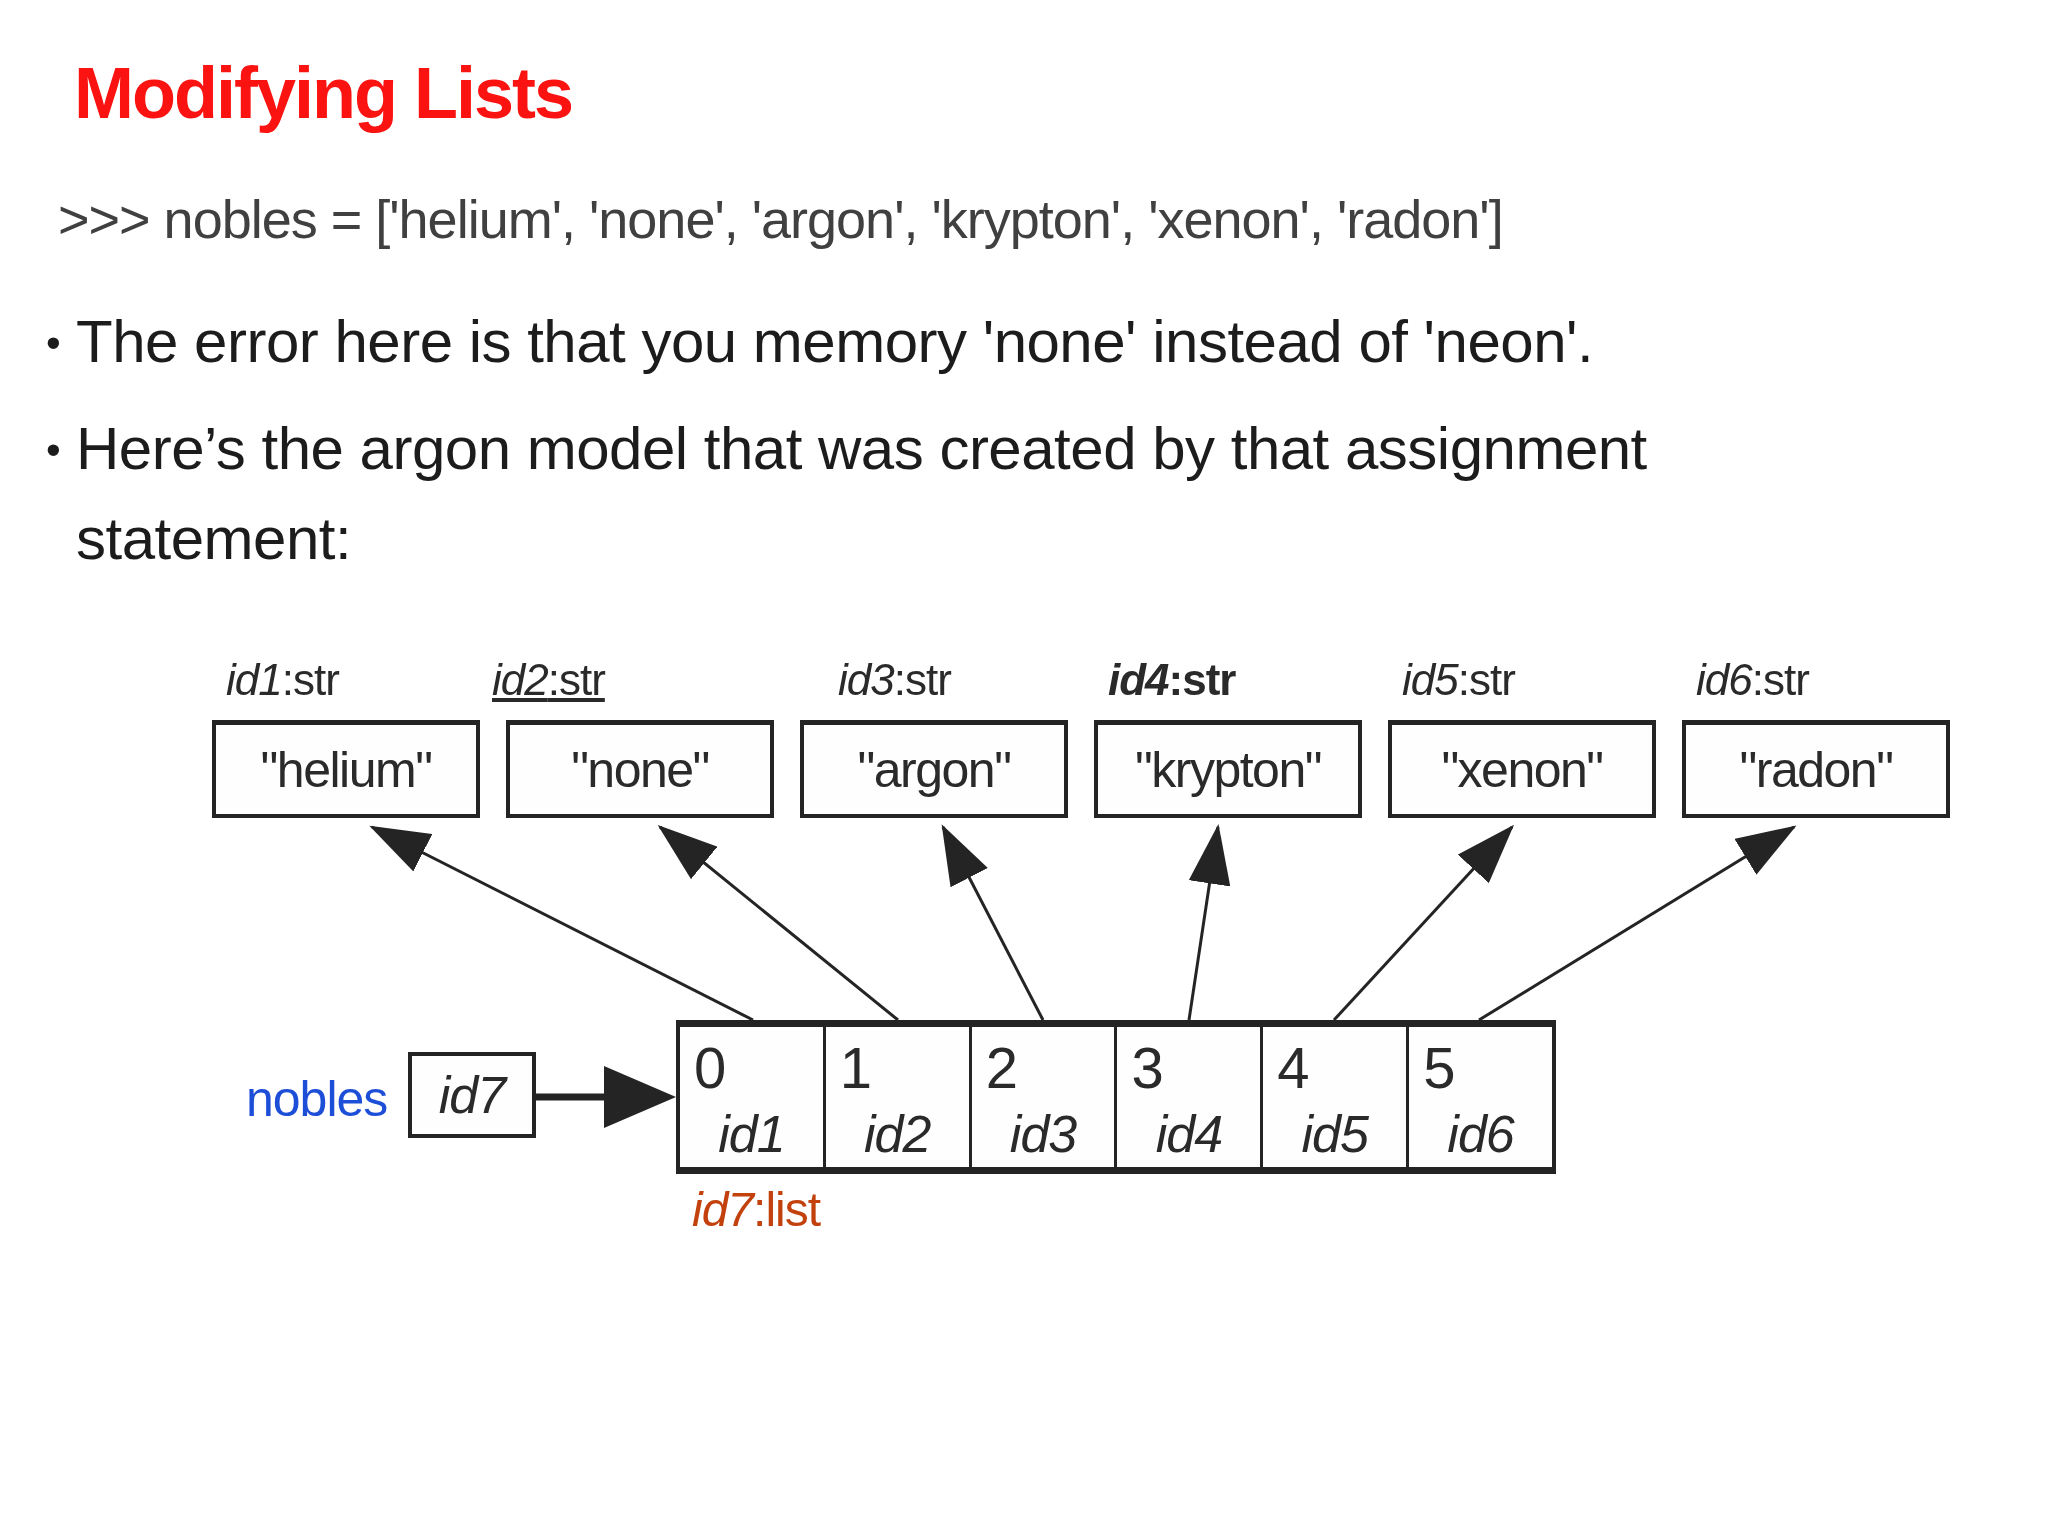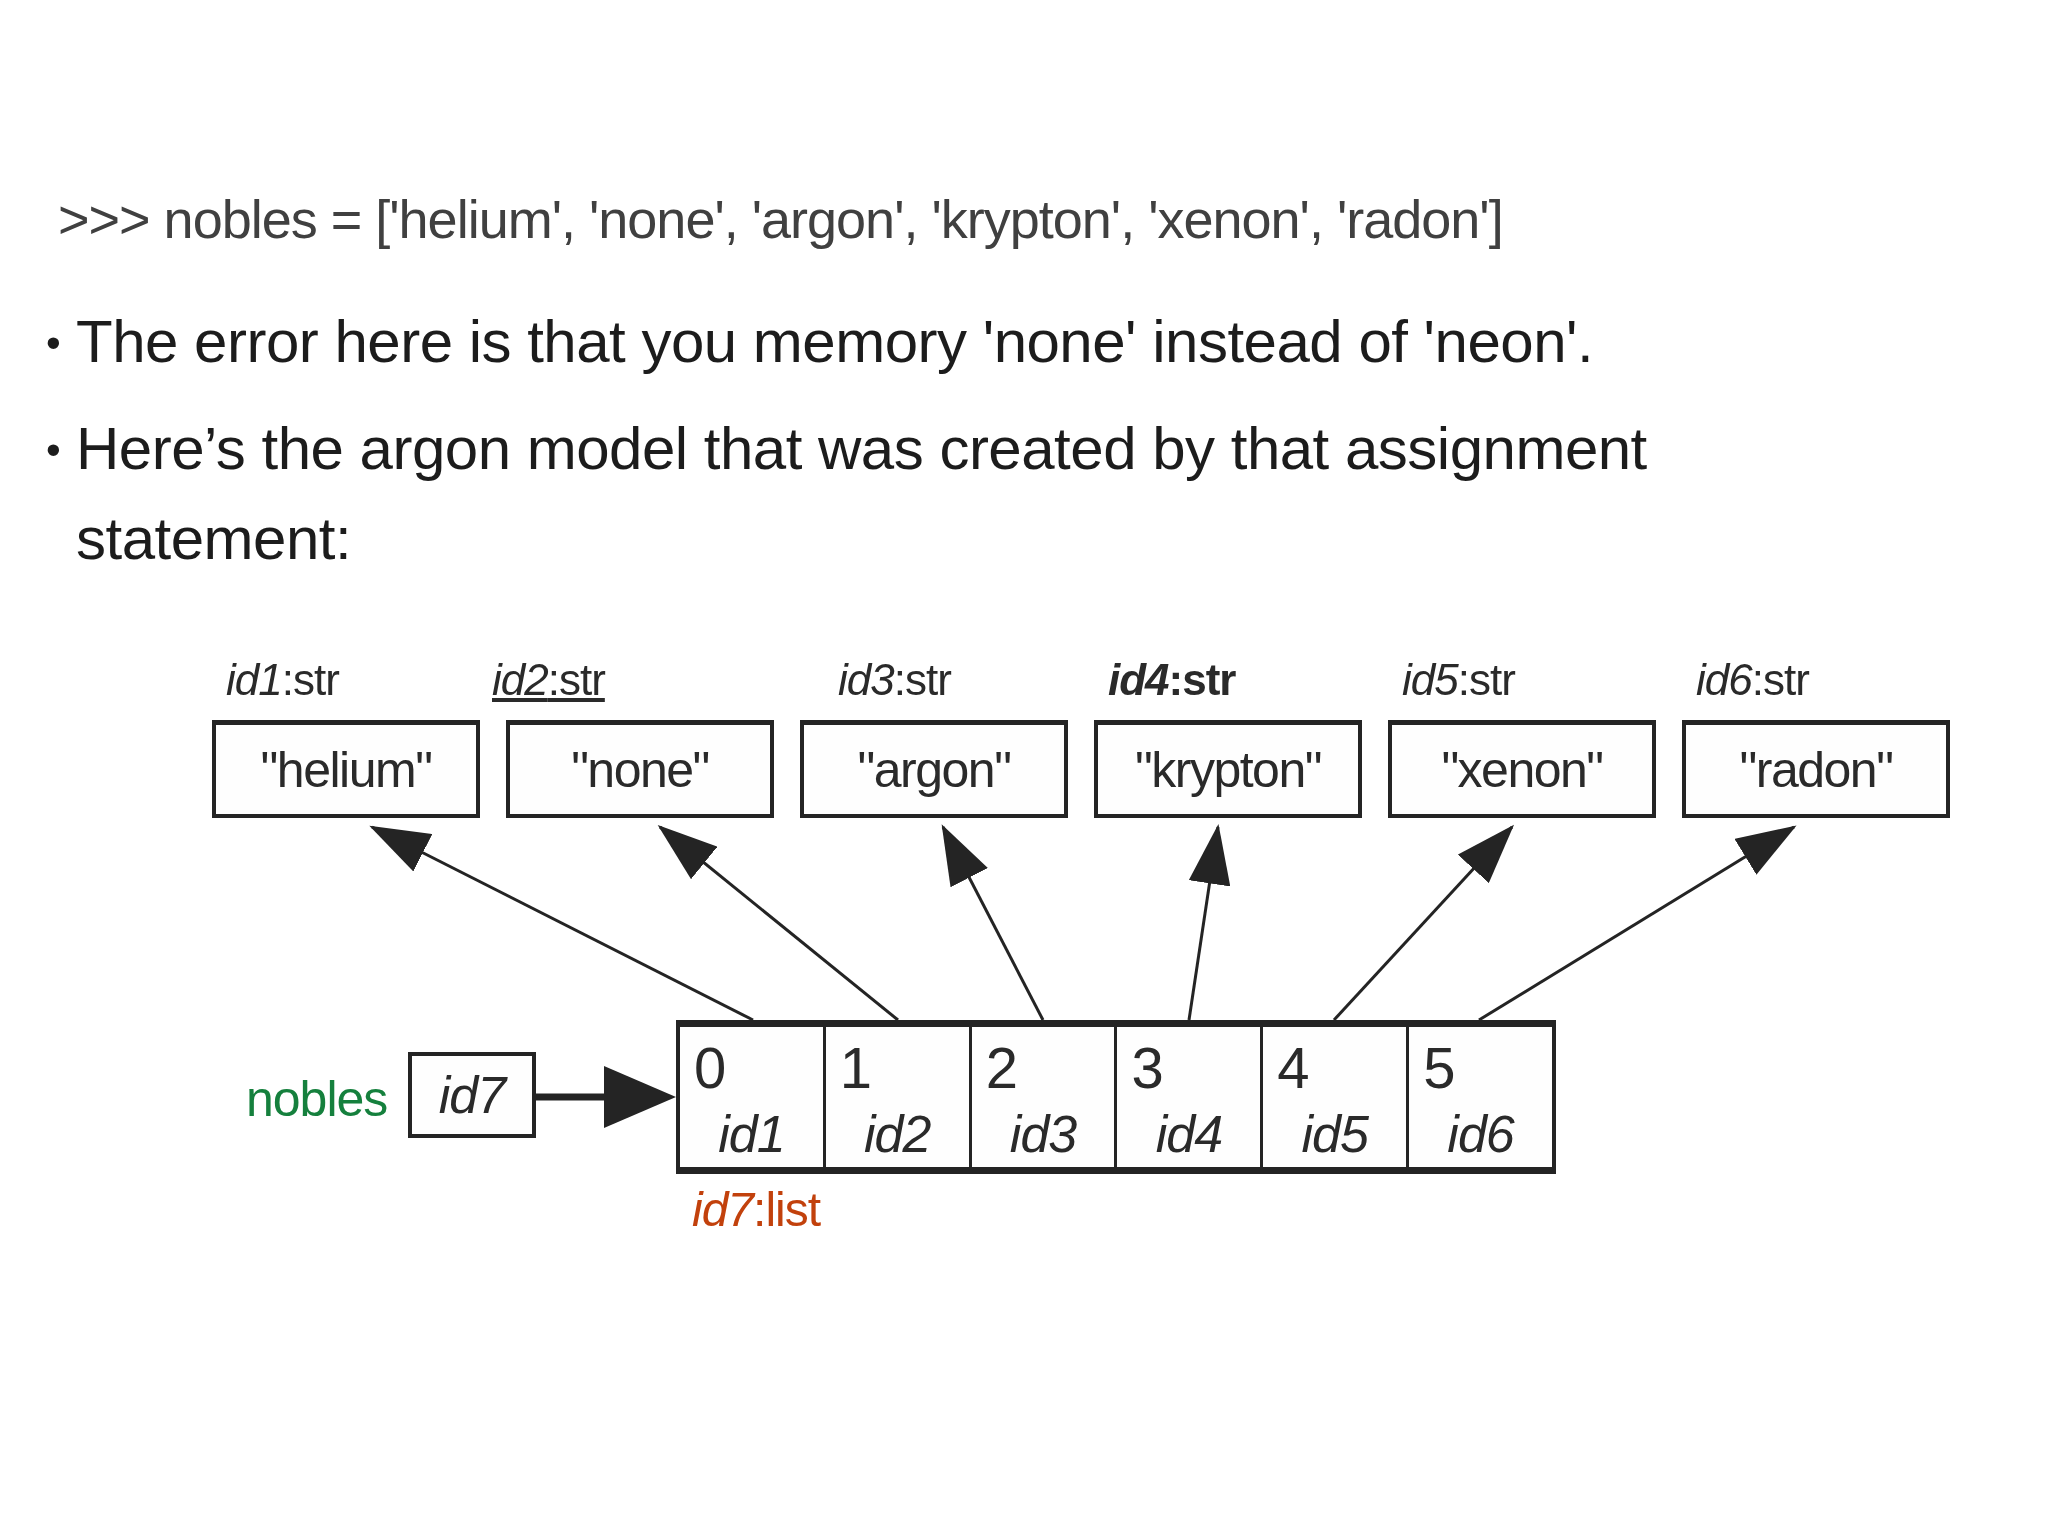--- a/index.html
+++ b/index.html
@@ -77,41 +77,42 @@
     font-size: 58px; line-height: 1; color: #2a2a2a;
   }
   .cell-ref {
     position: absolute; left: 0; right: 0; bottom: 7px;
     text-align: center;
     font-size: 52px; line-height: 1; font-style: italic;
     letter-spacing: -1px; color: #2a2a2a;
   }
   .var-name {
     left: 246px; top: 1074px;
-    font-size: 50px; letter-spacing: -1px; line-height: 1; color: #15803d;
+    font-size: 50px; letter-spacing: -1px; line-height: 1; color: #1d4ed8;
   }
   .var-box {
     left: 408px; top: 1052px; width: 128px; height: 86px;
     box-sizing: border-box; border: 4px solid #242424;
     display: flex; align-items: center; justify-content: center;
     font-size: 52px; font-style: italic; letter-spacing: -1px; color: #2a2a2a;
     background: #fefefe;
   }
   .list-label {
     left: 692px; top: 1184px;
     font-size: 48px; letter-spacing: -1px; line-height: 1.1; color: #c2410c;
     white-space: nowrap;
   }
   #arrow-layer { left: 0; top: 0; pointer-events: none; }
 </style>
 </head>
 <body>
 
 <div id="slide">
 
+  <div class="abs title">Modifying Lists</div>
 
   <div class="abs code">&gt;&gt;&gt; nobles = ['helium', 'none', 'argon', 'krypton', 'xenon', 'radon']</div>
 
   <div class="abs bullet-row b1">
     <span class="bullet-dot">•</span>
     <span class="bullet-text">The error here is that you memory 'none' instead of 'neon'.</span>
   </div>
 
   <div class="abs bullet-row b2">
     <span class="bullet-dot">•</span>

